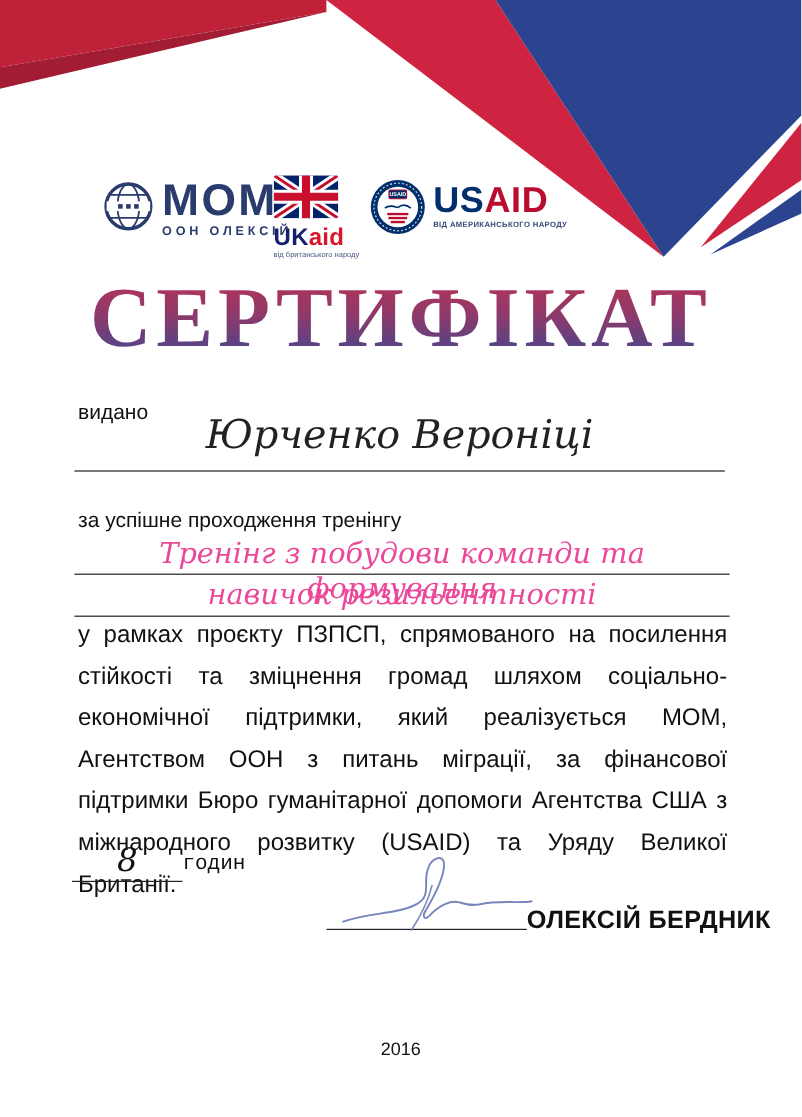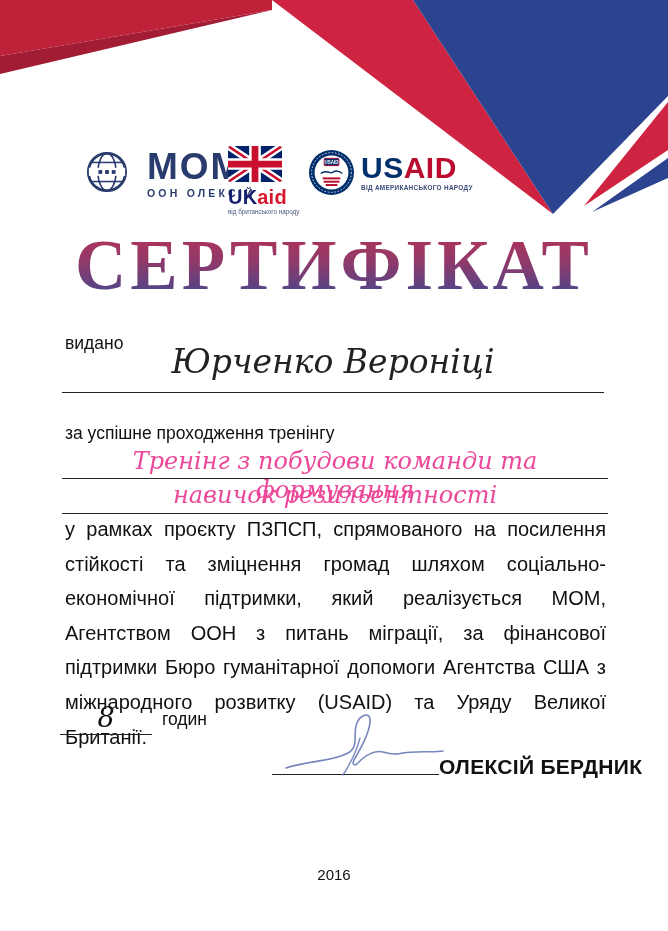--- a/index.html
+++ b/index.html
@@ -4,21 +4,21 @@
 <style>
   html,body{margin:0;padding:0;background:#ffffff;}
   .page{
     position:relative;width:668px;height:931px;background:#fff;overflow:hidden;
     font-family:"Liberation Sans", sans-serif;color:#111;
   }
   .deco-svg{position:absolute;top:0;left:0;display:block;}
 
   
   .logo-iom{position:absolute;left:86px;top:150px;display:flex;align-items:flex-start;}
-  .iom-text{margin-left:19px;}
+  .iom-text{margin-left:7px;}
   .iom-name{font-size:37px;font-weight:bold;color:#2A3B6E;line-height:34px;letter-spacing:2px;}
   .iom-sub{font-size:10.5px;font-weight:bold;color:#2A3B6E;letter-spacing:3.2px;margin-top:3px;}
 
   .logo-ukaid{position:absolute;left:228px;top:146px;width:60px;}
   .ukaid-word{font-weight:bold;font-size:20px;line-height:20px;margin-top:1px;letter-spacing:0.2px;}
   .ukaid-uk{color:#151F6D;} .ukaid-aid{color:#D7182A;}
   .ukaid-tag{font-size:6.3px;color:#4a5a82;margin-top:1px;white-space:nowrap;}
 
   .logo-usaid{position:absolute;left:308px;top:149px;display:flex;align-items:flex-start;}
   .usaid-text{margin-left:6px;margin-top:6px;}
@@ -53,21 +53,21 @@
   .description{
     position:absolute;left:65px;width:541px;top:512px;
     font-size:20px;line-height:34.6px;text-align:justify;color:#111;
   }
 
   .hours-row{position:absolute;left:60px;top:702px;display:flex;align-items:flex-end;}
   .hours-value{
     width:92px;border-bottom:1.5px solid #222;text-align:center;
     font-family:"DejaVu Serif",serif;font-style:italic;font-size:27px;line-height:31px;padding-bottom:1px;
   }
-  .hours-label{font-size:17.5px;margin-left:10px;padding-bottom:5px;}
+  .hours-label{font-size:17.5px;padding-bottom:5px;font-family:Liberation Mono, monospace;}
 
   .signature-svg{position:absolute;left:282px;top:706px;z-index:2;}
   .sign-row{position:absolute;left:272px;top:755px;height:20px;display:flex;align-items:flex-end;}
   .sign-line{width:167px;border-bottom:1.6px solid #222;height:19px;}
   .signer-name{font-size:21px;font-weight:bold;line-height:17px;letter-spacing:0.3px;white-space:nowrap;}
 
   .signer-role{position:absolute;right:62px;top:789px;text-align:right;font-size:13.8px;line-height:19.5px;color:#111;}
 
   .year{position:absolute;left:0;width:100%;top:866px;text-align:center;font-size:15px;color:#111;}
 </style>

